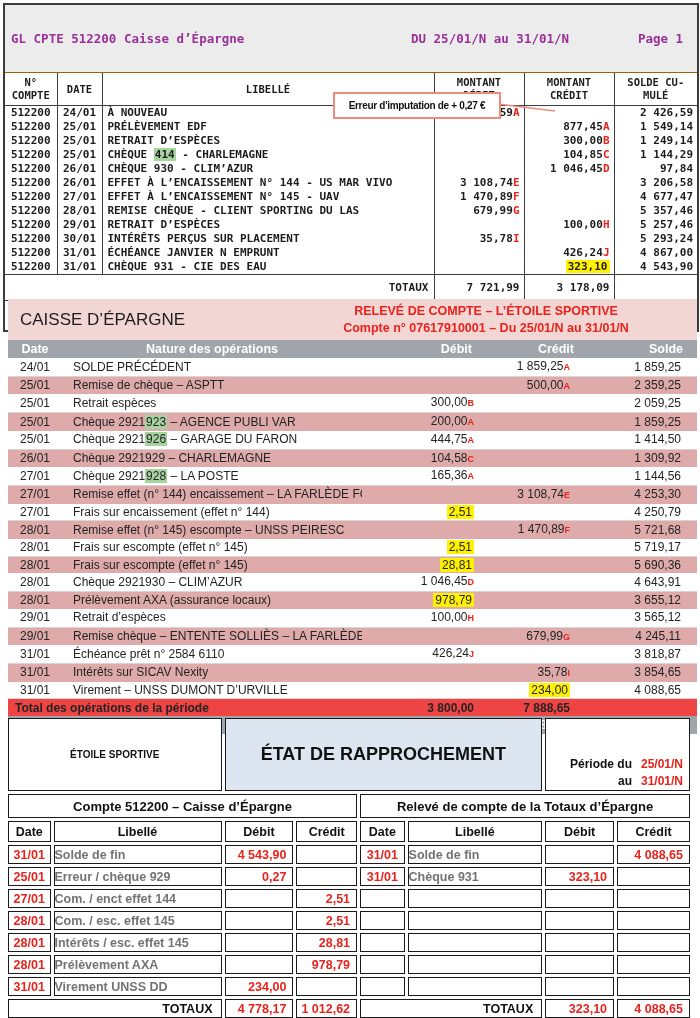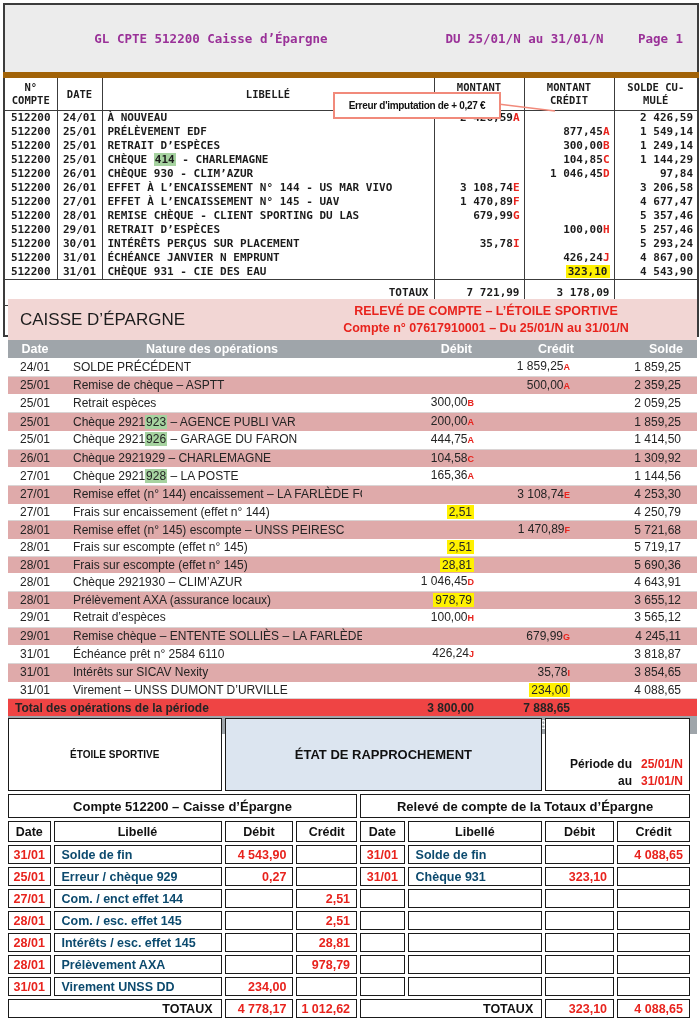--- a/index.html
+++ b/index.html
@@ -5,21 +5,21 @@
   html,body{margin:0;padding:0;}
   body{width:700px;height:1018px;position:relative;background:#fff;
        font-family:"Liberation Sans",sans-serif;overflow:hidden;}
 
   
   .gl-wrap{position:absolute;left:3px;top:3px;width:694px;}
   table.gl{width:694px;border-collapse:collapse;table-layout:fixed;
     font-family:"DejaVu Sans Mono",monospace;font-weight:700;font-size:11px;
     color:#1c1c1c;border:2px solid #3c3c3c;}
   .gl td,.gl th{padding:0;overflow:hidden;white-space:pre;vertical-align:middle;}
-  .gl .title-cell{border-bottom:6px solid #a16207;height:21px;background:#ececec;text-align:center;}
+  .gl .title-cell{border-bottom:1px solid #a16207;height:21px;background:#ececec;}
   .gl .title-flex{display:flex;align-items:center;font-size:12.5px;color:#9A3198;padding:0 6px;}
   .gl .t-left{width:402px;}
   .gl .t-mid{width:228px;}
   .gl .t-right{margin-left:auto;padding-right:8px;}
   .gl thead th{height:32px;text-align:center;white-space:pre-line;line-height:13px;
     font-size:10.5px;border-bottom:1px solid #3c3c3c;}
   .gl th + th, .gl td + td{border-left:1px solid #3c3c3c;}
   .gl tbody td{height:14px;line-height:14px;}
   .gl .ctr{text-align:center;}
   .gl .lib{padding-left:5px;}
@@ -66,30 +66,30 @@
   .st .tot-lbl{padding-left:7px;text-align:left;}
   .st .sol-lbl{text-align:right;padding-right:28px;}
 
   
   .rap-wrap{position:absolute;left:8px;top:718px;width:688px;}
   table.rap{border-collapse:separate;border-spacing:3px;table-layout:fixed;width:688px;
     margin:-3px 0 0 -3px;font-weight:700;font-size:12.5px;color:#111;}
   .rap th,.rap td{border:1px solid #1a1a1a;background:#fff;overflow:hidden;
     white-space:nowrap;padding:0;vertical-align:middle;}
   .rap .hdr-org{height:42px;text-align:center;font-size:10px;}
-  .rap .hdr-title{background:#DCE5F0;text-align:center;font-size:13px;}
+  .rap .hdr-title{background:#DCE5F0;text-align:center;font-size:18px;}
   .rap .hdr-period{font-size:12px;padding:2px 6px;}
   .per{display:grid;grid-template-columns:1fr auto;column-gap:9px;row-gap:3px;align-items:center;margin-top:36px;}
   .per .pl{text-align:right;color:#111;}
   .per .pv{text-align:left;color:#E8231D;}
   .rap tr.sub th{height:22px;font-size:13px;text-align:center;font-weight:700;}
   .rap tr.cols th{height:19px;font-size:12.5px;text-align:center;}
   .rap tbody td{height:17px;}
   .rap .d{text-align:center;color:#E8231D;}
-  .rap .l{padding-left:7px;text-align:left;color:#0c4a6e;}
+  .rap .l{text-align:left;color:#737373;}
   .rap .n{text-align:right;padding-right:6px;color:#E8231D;}
   .rap .sc{text-align:left;padding-left:7px;color:#E8231D;}
   .rap .tot-lbl{text-align:right;padding-right:8px;color:#111;}
   .rap .row-lbl{text-align:left;padding-left:7px;color:#111;}
   .red{color:#E8231D;}
 </style>
 </head>
 <body>
 
 <div class="gl-wrap">

